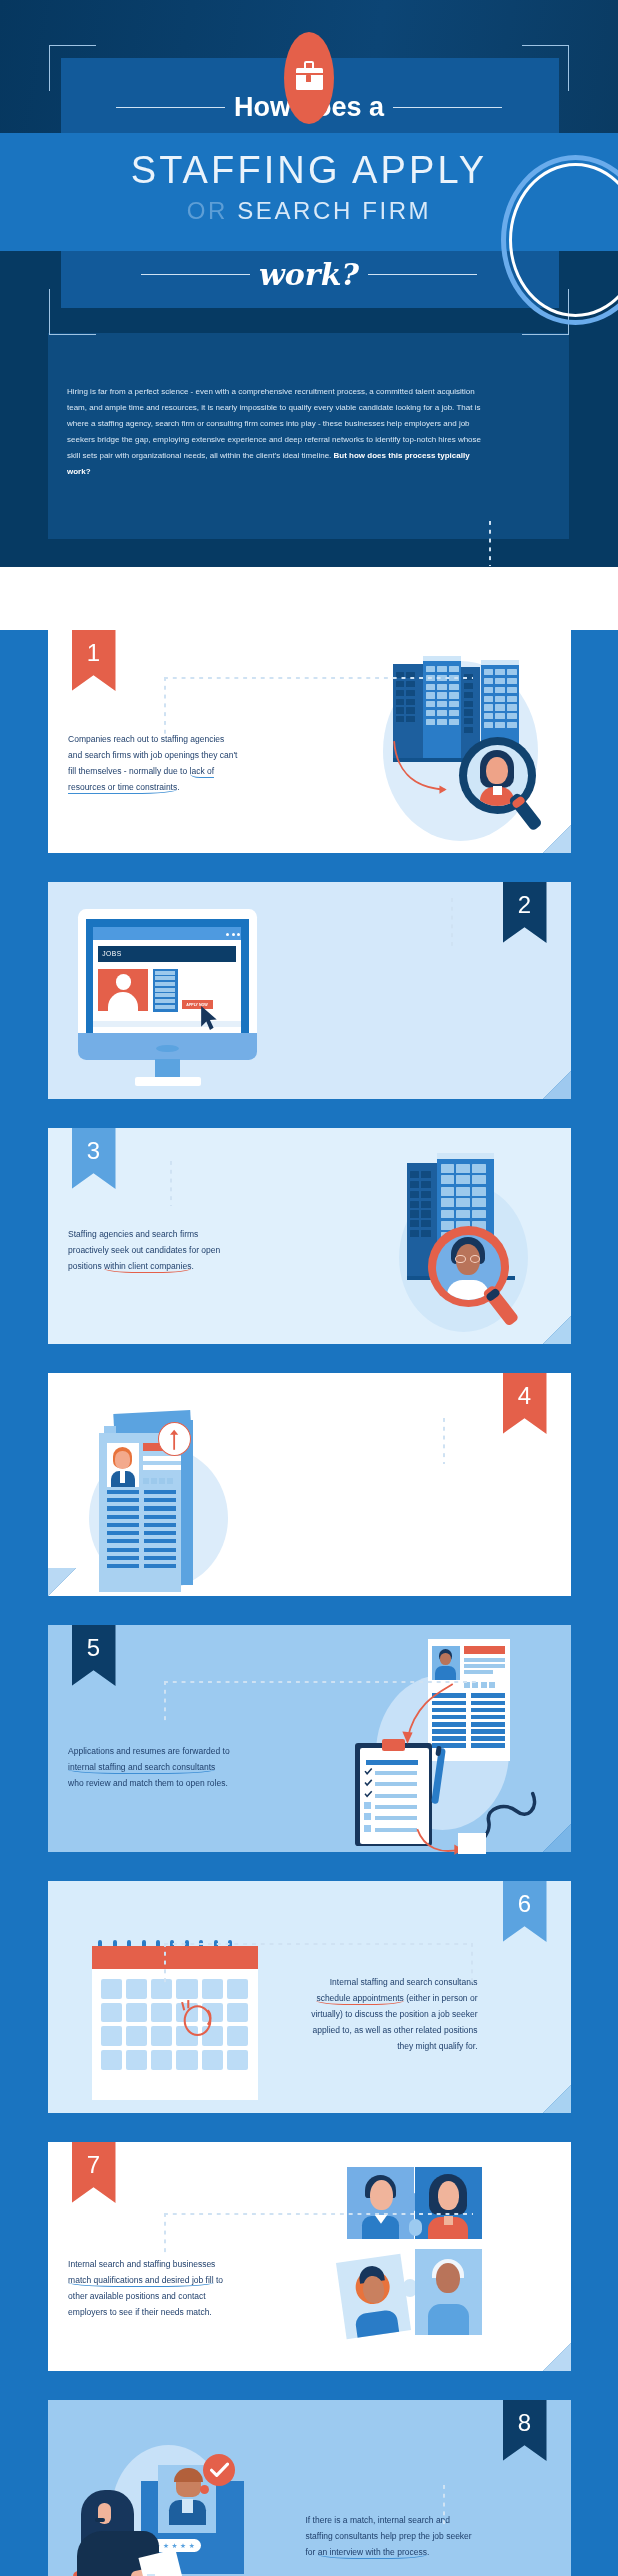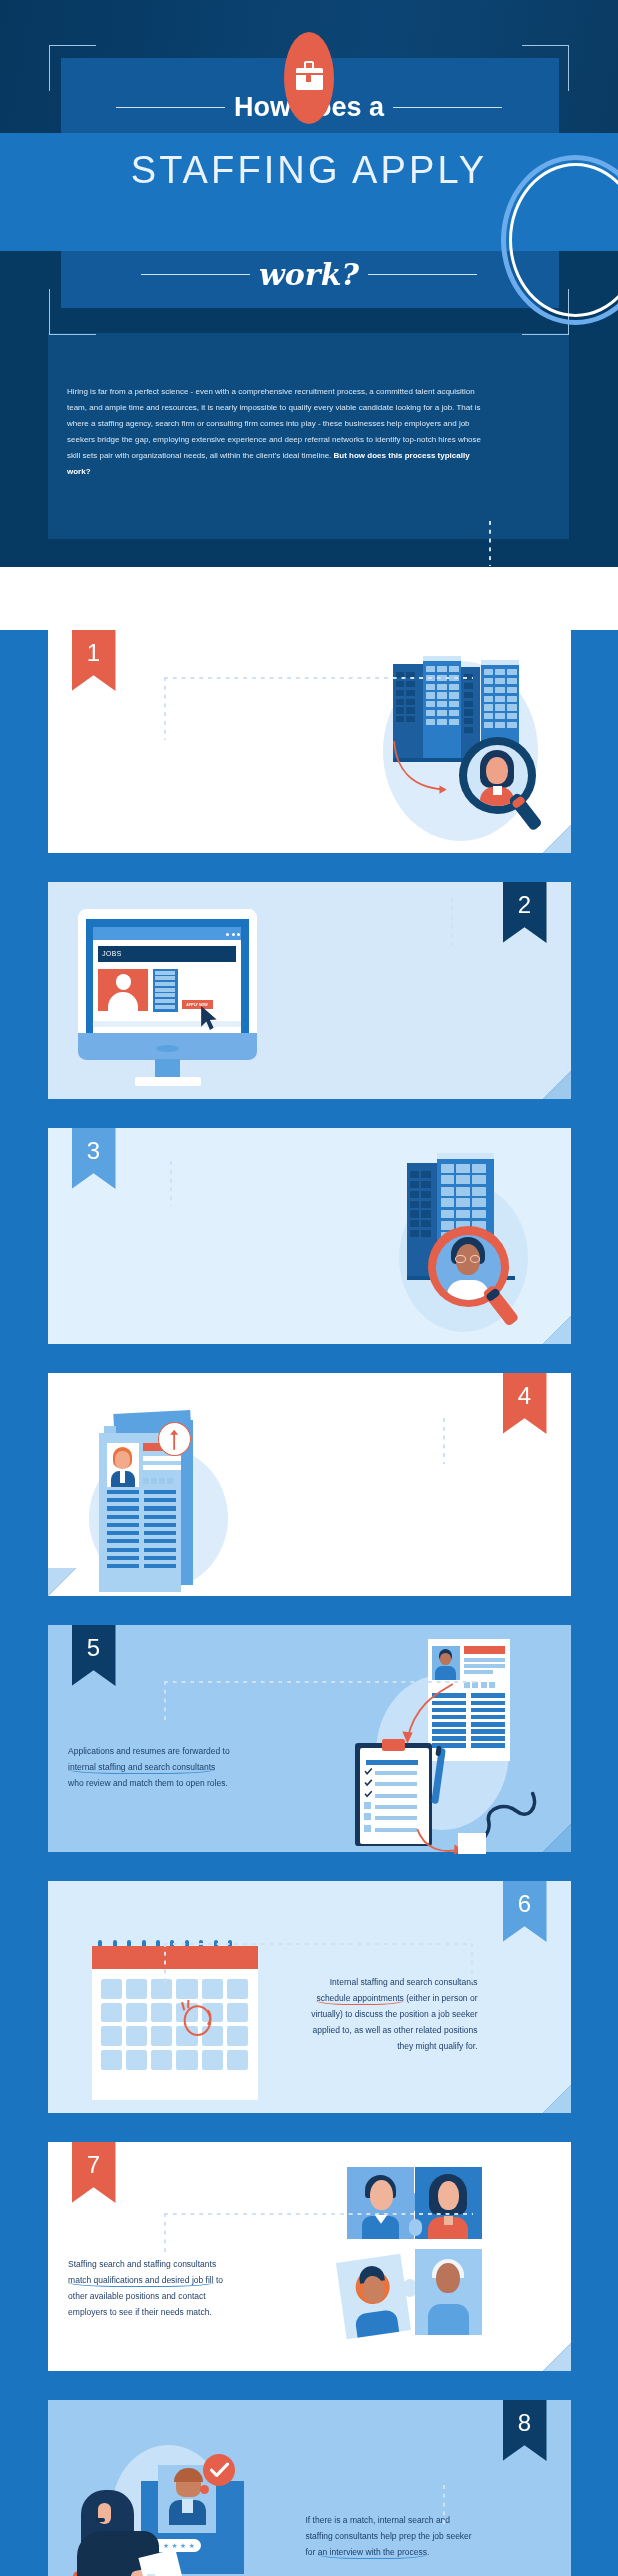--- a/index.html
+++ b/index.html
@@ -280,20 +280,24 @@
     <div class="title-howdoes">
       <div class="title-row">
         <span class="title-rule"></span>
         <span class="txt">How does a</span>
         <span class="title-rule"></span>
       </div>
     </div>
 
     <div class="title-staffing">STAFFING APPLY</div>
 
+    <div class="title-orsearch">
+      <span class="or">OR</span>
+      <span>SEARCH FIRM</span>
+    </div>
 
     <div class="title-work">
       <div class="title-row">
         <span class="title-rule"></span>
         <span class="txt">work?</span>
         <span class="title-rule"></span>
       </div>
     </div>
 
     <p class="intro">
@@ -311,20 +315,23 @@
     <div class="card" style="margin-top:63px; height:223px;">
       <div class="surface"></div>
       <div class="fold br">
         <div class="tri-outer"></div>
           <div class="tri-inner"></div>
       </div>
       <div class="ribbon left" style="background:#e4604a;">
         <span>1</span>
       </div>
       <div class="card-inner">
+        <div class="card-text" style="left:20.6px; top:101px;">
+          <span>Companies reach out to staffing agencies and search firms with job openings they can't fill themselves - normally due to </span><span class="ul-blue">lack of resources or time constraints</span><span>.</span>
+        </div>
 
         <div class="art" style="left:278px; top:10.3px; width:227px; height:206px;">
           <div class="blob" style="left:57px; top:20.6px; width:155px; height:180px;"></div>
 
           <div class="bld" style="left:67px; top:15.5px; width:134px; height:103px;">
             <div class="tower dark" style="left:0; top:8.2px; width:30px; height:95px;"></div>
             <div class="tower" style="left:30px; top:0px; width:38px; height:103px;"></div>
             <div class="roof" style="left:30px; top:0px; width:38px; height:5.7px;"></div>
             <div class="tower dark" style="left:68px; top:11.3px; width:19.6px; height:92px;"></div>
             <div class="tower" style="left:88px; top:4.1px; width:38px; height:99px;"></div>
@@ -477,20 +484,23 @@
     <div class="card tint" style="height:216px;">
       <div class="surface" style="background:#e0f0fc;"></div>
       <div class="fold br">
         <div class="tri-outer"></div>
           <div class="tri-inner" style="border-bottom-color:#aed5f3;"></div>
       </div>
       <div class="ribbon left" style="background:#5ba3e0;">
         <span>3</span>
       </div>
       <div class="card-inner">
+        <div class="card-text" style="left:20.6px; top:98px; width:170px;">
+          <span>Staffing agencies and search firms proactively seek out candidates for open positions </span><span class="ul-red">within client companies</span><span>.</span>
+        </div>
         <div class="art" style="left:289px; top:14.4px; width:206px; height:196px;">
           <div class="blob" style="left:62px; top:41px; width:129px; height:149px; background:#d0e7f9;"></div>
           <div class="bld" style="left:70px; top:10.3px; width:108px; height:124px;">
             <div class="tower dark" style="left:0; top:10.3px; width:30px; height:113px;"></div>
             <div class="tower" style="left:30px; top:0px; width:57px; height:124px;"></div>
             <div class="roof" style="left:30px; top:0px; width:57px; height:6.2px;"></div>
             <div class="win-grid" style="left:3.1px; top:18.5px; grid-template-columns:repeat(2,9.3px); grid-auto-rows:7.2px;">
               <div class="win d"></div>
                 <div class="win d"></div>
                 <div class="win d"></div>
@@ -785,21 +795,21 @@
       <div class="surface"></div>
       <div class="fold br">
         <div class="tri-outer"></div>
           <div class="tri-inner"></div>
       </div>
       <div class="ribbon left" style="background:#e4604a;">
         <span>7</span>
       </div>
       <div class="card-inner">
         <div class="card-text" style="left:20.6px; top:114px; width:170px;">
-          <span>Staffing search and staffing consultants </span><span class="ul-blue">match qualifications and desired job fill</span><span> to other available positions and contact employers to see if their needs match.</span>
+          <span>Internal search and staffing businesses </span><span class="ul-blue">match qualifications and desired job fill</span><span> to other available positions and contact employers to see if their needs match.</span>
         </div>
         <div class="art puz" style="left:289px; top:25px; width:206px; height:196px;">
 
           <div class="pc" style="left:10.3px; top:0; width:67px; height:72px; background:#74aee6; overflow:hidden;">
             <div style="position:absolute; left:18.5px; top:8.2px; width:31px; height:23px; background:#17365c; border-radius:15.5px 15.5px 3.1px 3.1px;"></div>
             <div class="avatar-face" style="left:23px; top:13.4px; width:23px; height:30px; background:#f0b49b;"></div>
             <div style="position:absolute; left:15.5px; top:49px; width:37px; height:28px; background:#2a7cc7; border-radius:9.3px 9.3px 0 0;"></div>
             <div style="position:absolute; left:28px; top:48px; width:12.4px; height:12.4px; background:#ffffff; clip-path:polygon(0 0,100% 0,50% 70%);"></div>
           </div>
           <div style="position:absolute; left:72px; top:26px; width:13.4px; height:17.5px; background:#74aee6; border-radius:6.7px;"></div>

